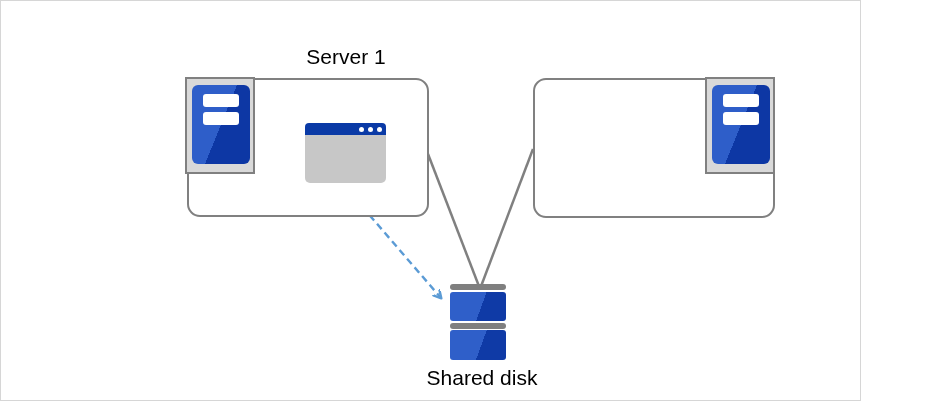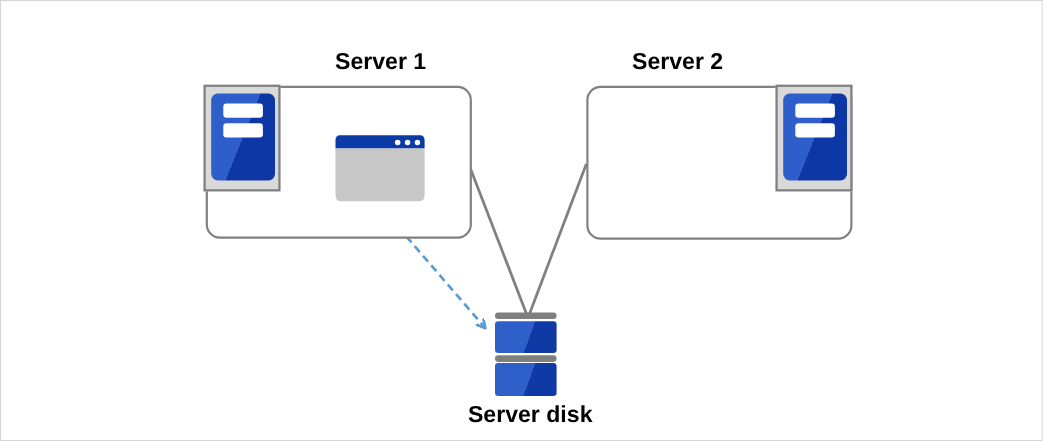--- a/index.html
+++ b/index.html
@@ -1,24 +1,23 @@
 <!DOCTYPE html>
 <html><head>
 <meta charset="utf-8">
 <style>
   * { margin: 0; padding: 0; box-sizing: border-box; }
   html, body { background: #ffffff; font-family: "Liberation Sans", sans-serif; }
   .canvas {
     position: relative;
-    width: 948px;
+    width: 861px;
     height: 401px;
     background: #ffffff;
     border: 1px solid #d6d6d6;
     overflow: hidden;
-    font-weight: bold;
   }
   .label {
     position: absolute;
     font-size: 21px;
     line-height: 24px;
     color: #000000;
     text-align: center;
     white-space: nowrap;
   }
   .group-box {
@@ -113,30 +112,29 @@
   </div>
   <div class="app-window" style="left:304px; top:122px; width:81px; height:60px;">
     <div class="app-titlebar">
       <div class="app-dot" style="left:54px;"></div>
       <div class="app-dot" style="left:63px;"></div>
       <div class="app-dot" style="left:72px;"></div>
     </div>
     <div class="app-body"></div>
   </div>
 
-  <div class="label" style="left:554px; top:44px; width:122px;">Server 2</div>
   <div class="group-box" style="left:532px; top:77px; width:242px; height:140px;"></div>
   <div class="tower-frame" style="left:704px; top:76px; width:70px; height:97px;">
     <div class="tower-body" style="left:5px; top:6px; width:58px; height:79px;">
       <div class="tower-slot" style="top:9px;"></div>
       <div class="tower-slot" style="top:27px;"></div>
     </div>
   </div>
 
   <div>
     <div class="disk-bar" style="left:449px; top:283px;"></div>
     <div class="disk-box" style="left:449px; top:291px;"></div>
     <div class="disk-bar" style="left:449px; top:322px;"></div>
     <div class="disk-box" style="left:449px; top:329px; height:30px;"></div>
   </div>
-  <div class="label" style="left:411px; top:365px; width:140px;">Server disk</div>
+  <div class="label" style="left:411px; top:365px; width:140px;">Shared disk</div>
 
 </div>
 
 </body></html>

